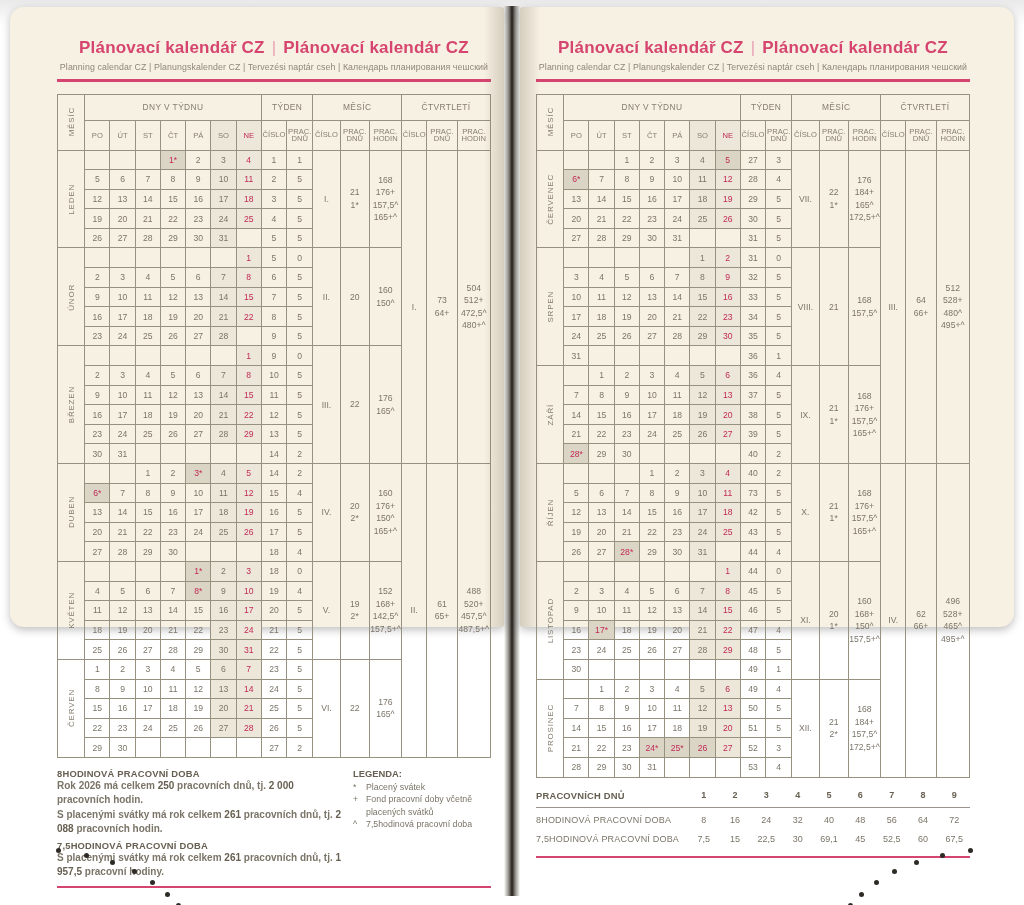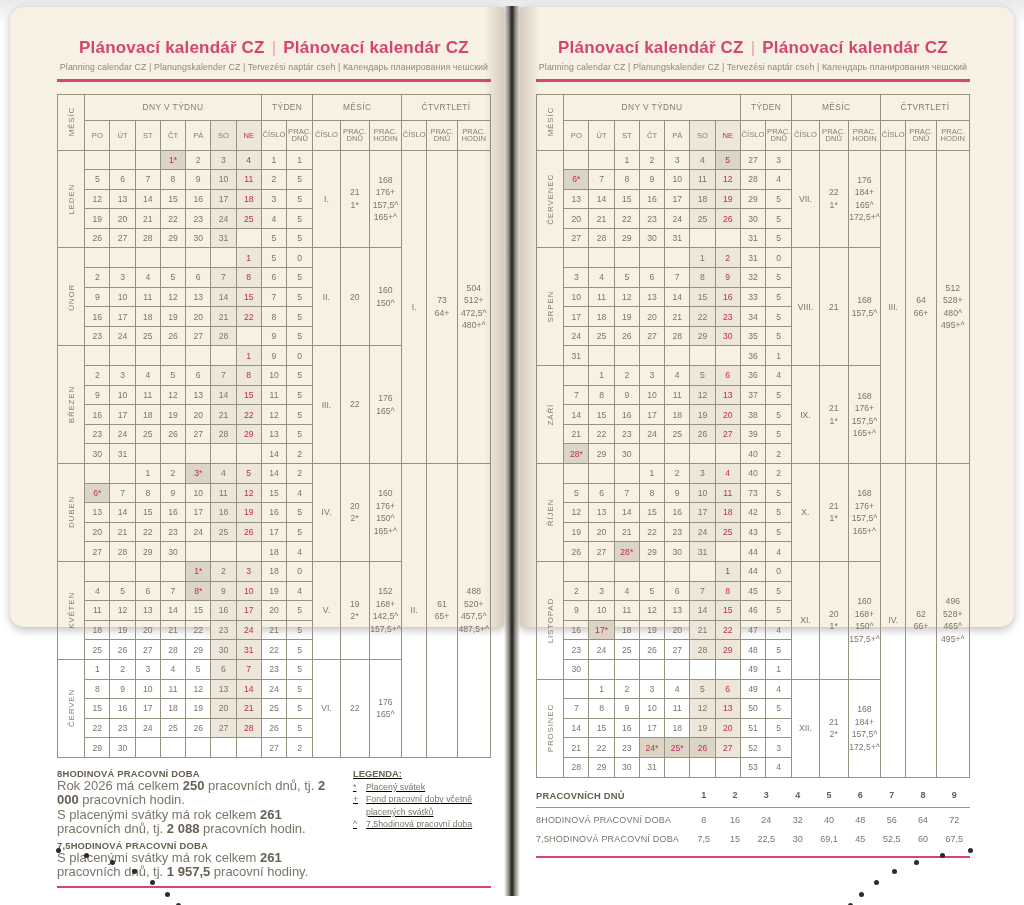--- a/index.html
+++ b/index.html
@@ -39,23 +39,23 @@
   td.tint,th.tint{background:var(--tint);}
   td.hol{background:var(--hol);}
   .redtx{color:var(--red) !important;font-weight:bold;}
   td.stat{font-size:8.4px;}
   .lines div{line-height:12.5px;}
   th.mname{width:27px;}
 
   .footer-left{display:flex;margin-top:7px;}
   .worktime{flex:1;padding-right:10px;}
   .worktime h4{font-size:9.4px;color:var(--txt-dark);letter-spacing:.2px;margin-top:3px;}
-  .worktime p{font-size:13px;color:var(--txt);line-height:14.5px;}
+  .worktime p{font-size:10px;color:var(--txt);line-height:14.5px;font-weight:bold;}
   .worktime b{color:var(--txt-dark);}
-  .legend{width:138px;padding-top:3px;text-decoration:underline;}
+  .legend{width:138px;padding-top:3px;}
   .legend h4{font-size:9.4px;color:var(--txt-dark);margin-bottom:2px;}
   .legend-item{display:flex;font-size:8.8px;color:var(--txt);line-height:12.5px;}
   .legend-item .sym{width:13px;flex:none;}
   .bottom-rule{height:2.5px;background:var(--pink);margin-top:6px;}
 
   .footer-right{margin-top:8px;}
   .fr-grid{display:grid;grid-template-columns:152px repeat(9,1fr);align-items:center;}
   .fr-grid .lab{text-align:left;font-size:9px;color:var(--txt);letter-spacing:.2px;line-height:19px;}
   .fr-grid .lab.hd{font-weight:bold;color:var(--txt-dark);font-size:9.4px;}
   .fr-grid .val{text-align:center;font-size:9px;color:var(--txt);}

